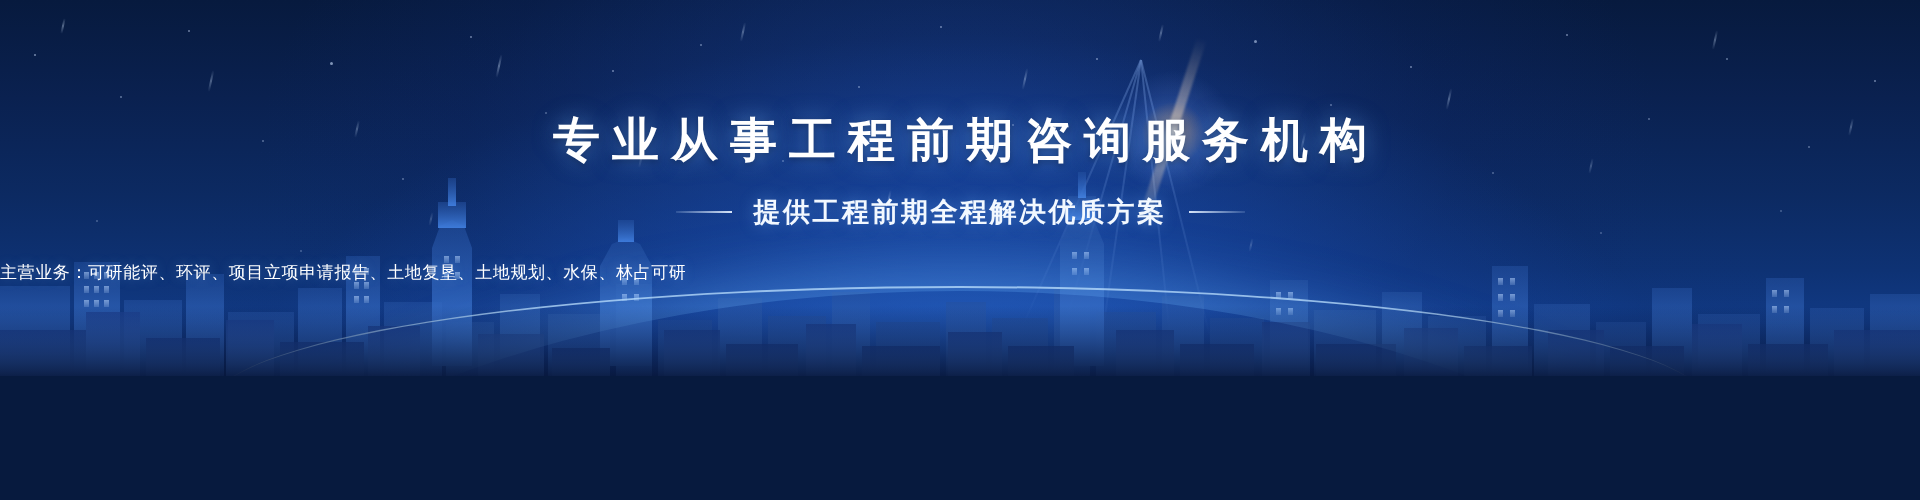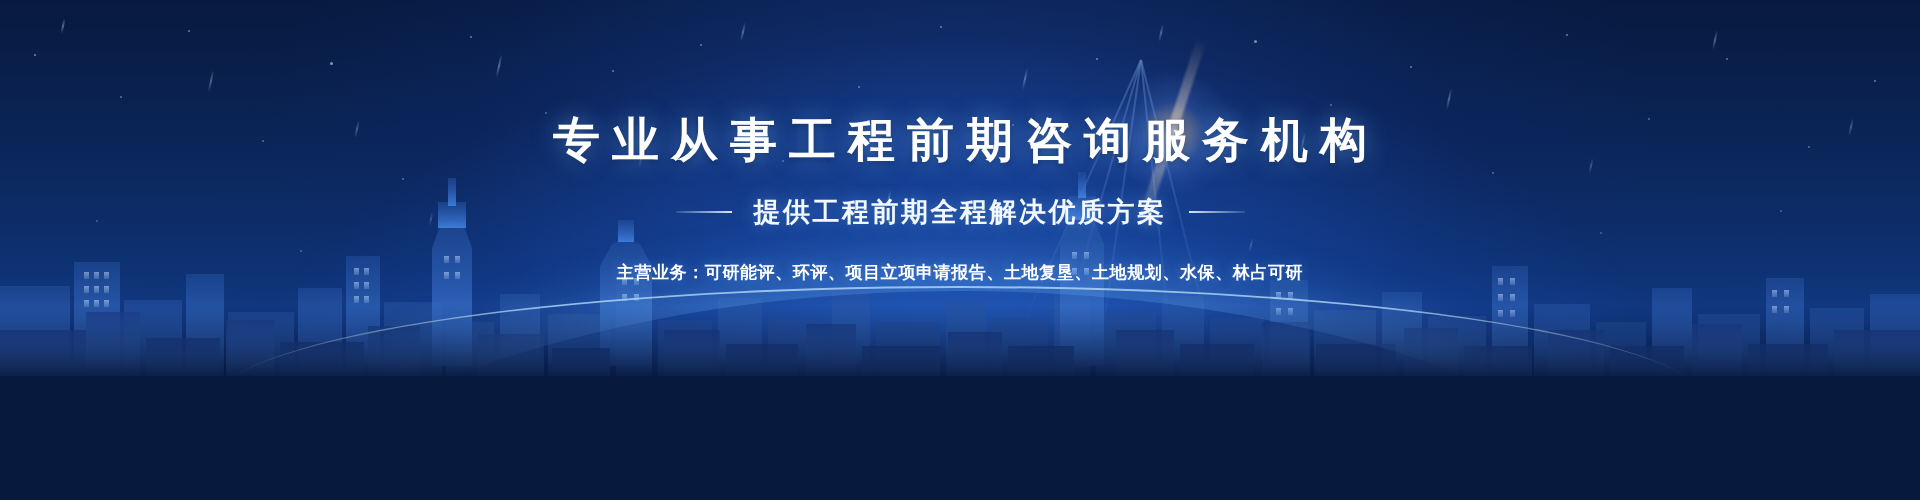--- a/index.html
+++ b/index.html
@@ -73,22 +73,22 @@
 
   .subline { position:absolute; left:0; top:194px; width:1920px; display:flex; align-items:center; justify-content:center; gap:22px; }
   .dash { width:56px; height:2px; background:linear-gradient(90deg, rgba(200,225,255,0.15), rgba(225,238,255,0.95)); }
   .dash.right { background:linear-gradient(90deg, rgba(225,238,255,0.95), rgba(200,225,255,0.15)); }
   .subtitle {
     font-size:27px; line-height:36px; font-weight:700; color:#f2f8ff; letter-spacing:2.5px;
     text-shadow:0 0 16px rgba(120,185,255,0.45); white-space:nowrap;
   }
 
   .bizline {
-    position:absolute; left:0; top:260px; width:1920px; text-align:center;
-    font-size:17px; line-height:26px; font-weight:700; color:#ffffff; letter-spacing:0.6px;
+    position:absolute; left:0; top:260px; width:1920px; text-align:left;
+    font-size:17px; line-height:26px; font-weight:400; color:#ffffff; letter-spacing:0.6px;
     text-shadow:0 0 12px rgba(110,175,255,0.4); white-space:nowrap;
   }
 </style>
 </head>
 <body>
 
 <div class="banner">
 
   <div class="stars">
     <div class="star" style="left:34px;top:54px;width:2px;height:2px;opacity:.55"></div>

